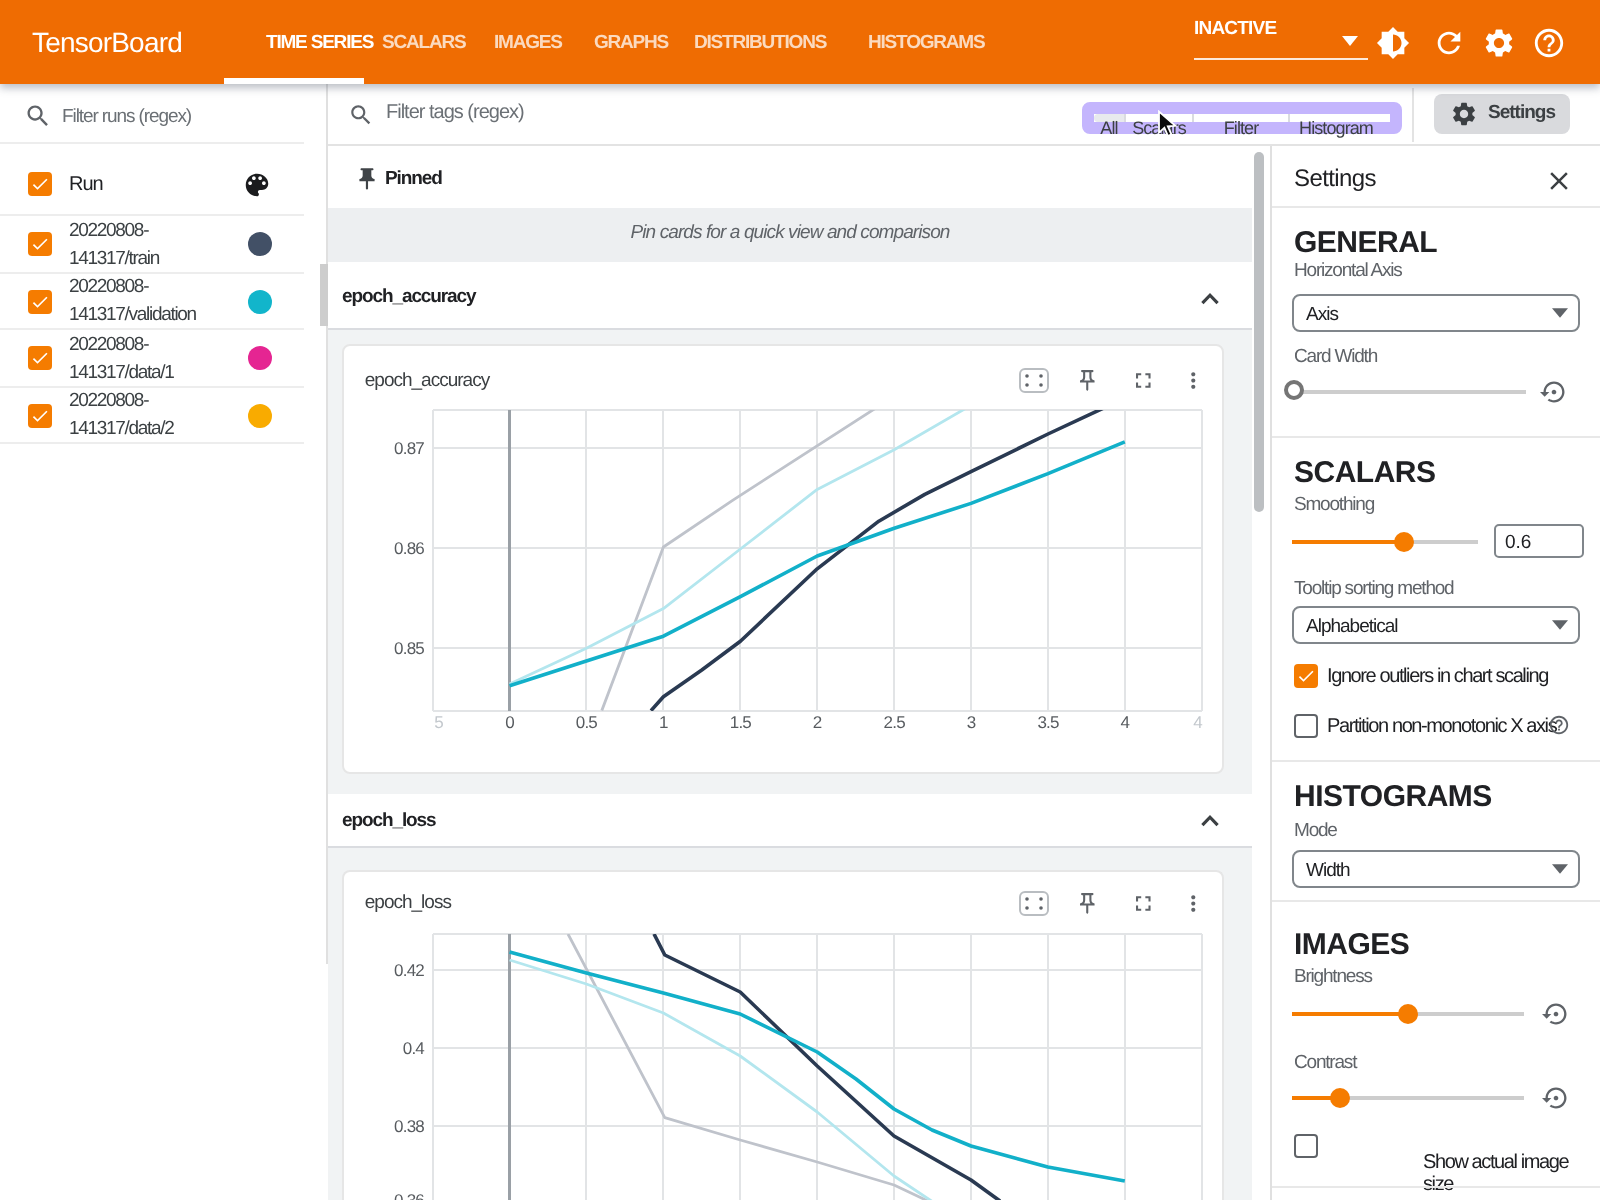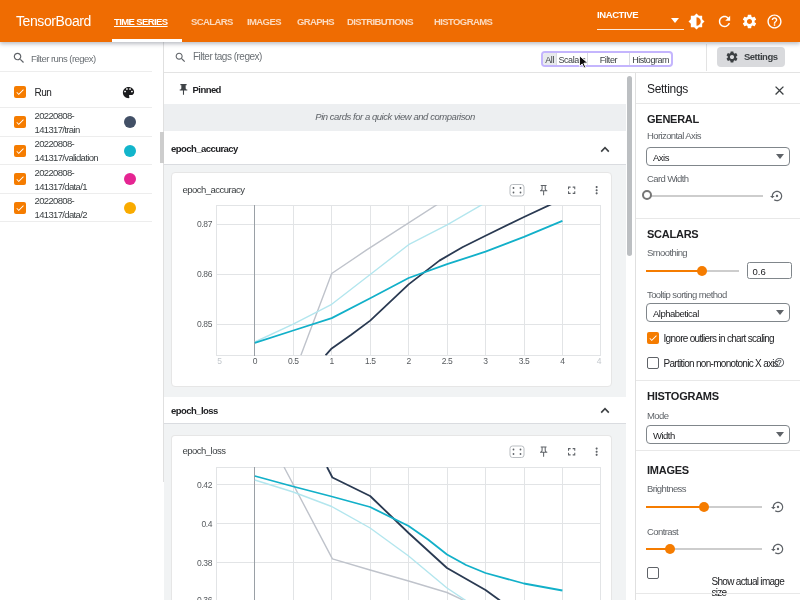--- a/index.html
+++ b/index.html
@@ -23,56 +23,56 @@
   .srow { position:absolute; left:0; width:152px; border-bottom:1px solid #ededed; }
   .runtxt { position:absolute; left:34.5px; font-size:9.5px; letter-spacing:-0.65px; color:#3b4043; line-height:14px; }
   .cbx { position:absolute; left:14px; width:12px; height:12px; background:#f57c00; border-radius:2px; }
   .cbx svg { position:absolute; left:1px; top:1px; }
   .dot { position:absolute; left:123.5px; width:12px; height:12px; border-radius:50%; }
   #sbthumb { position:absolute; left:160px; top:132px; width:4px; height:31px; background:#cdcdcd; }
 
   
   #toolbar { position:absolute; left:164px; top:42px; width:636px; height:31px; background:#fff; border-bottom:1px solid #e3e3e3; }
   #tagsearch { position:absolute; left:193px; top:51px; font-size:10px; letter-spacing:-0.5px; color:#6b7075; }
-  #btngroup { position:absolute; left:541px; top:50.5px; width:132px; height:16px; border:2px solid #c4b5fd; border-radius:4px; display:flex; }
+  #btngroup { position:absolute; left:541px; top:50.5px; width:160px; height:16px; border:6px solid #c4b5fd; border-radius:4px; display:flex; }
   #btngroup div { font-size:9px; letter-spacing:-0.45px; color:#3c4043; text-align:center; line-height:14px; border-right:1px solid #dadce0; }
   #btngroup div:last-child { border-right:none; }
   #vline1 { position:absolute; left:706px; top:44px; width:1px; height:27px; background:#e3e3e3; }
   #setbtn { position:absolute; left:717px; top:47px; width:68px; height:20px; background:#d9dadd; border-radius:4px; }
   #setbtn span { position:absolute; left:27px; top:4px; font-size:9.5px; font-weight:700; letter-spacing:-0.5px; color:#3c4043; }
 
   
   #midcol { position:absolute; left:164px; top:73px; width:471px; height:527px; background:#fff; overflow:hidden; }
   
   .bold-label { font-weight:700; font-size:9.5px; letter-spacing:-0.55px; color:#202124; }
   #scrollthumb { position:absolute; left:462.5px; top:3px; width:5px; height:180px; background:#bcbfc2; border-radius:2.5px; }
 
   .card { position:absolute; background:#fff; border:1px solid #e6e6e6; border-radius:4px; }
 
   
   #panel { position:absolute; left:635px; top:73px; width:165px; height:527px; background:#fff; border-left:1px solid #e0e0e0; }
   
   .plabel { position:absolute; left:11px; font-size:9.5px; letter-spacing:-0.6px; color:#5f6368; }
-  .psec { position:absolute; left:11px; font-size:11px; font-weight:700; letter-spacing:-0.25px; color:#202124; }
+  .psec { position:absolute; left:11px; font-size:15px; font-weight:700; letter-spacing:-0.25px; color:#202124; }
   .pdivider { position:absolute; left:0; width:165px; height:1px; background:#e8e8e8; }
   .pselect { position:absolute; left:10px; width:144px; height:19px; border:1px solid #80868b; border-radius:4px; }
   .pselect span { position:absolute; left:6px; top:4px; font-size:9.5px; letter-spacing:-0.5px; color:#202124; }
   .pselect svg { position:absolute; right:5px; top:6px; }
   .ptrack { position:absolute; height:2px; background:#cdcdcd; }
   .ptrackfill { position:absolute; height:2px; background:#f57c00; }
   .pthumb { position:absolute; width:10px; height:10px; border-radius:50%; background:#f57c00; }
   .pcheck { position:absolute; left:10.5px; width:12px; height:12px; border-radius:2px; }
   .pchecklabel { position:absolute; left:27.5px; font-size:10px; letter-spacing:-0.7px; color:#202124; }
 </style>
 </head>
 <body>
 
 <div id="header">
   <div id="logo">TensorBoard</div>
-  <div class="tab active" style="left:114px;text-decoration:underline;">TIME SERIES</div>
+  <div class="tab active" style="left:133px;">TIME SERIES</div>
   <div class="tab" style="left:191px;">SCALARS</div>
   <div class="tab" style="left:247px;">IMAGES</div>
   <div class="tab" style="left:297px;">GRAPHS</div>
   <div class="tab" style="left:347px;">DISTRIBUTIONS</div>
   <div class="tab" style="left:434px;">HISTOGRAMS</div>
   <div id="tabline"></div>
   <div id="inactive">INACTIVE</div>
   <svg class="hicon" style="left:670px; top:17px;" width="10" height="8" viewBox="0 0 10 8">
       <path d="M1 1l4 5 4-5z" fill="#fff"></path>
     </svg>

